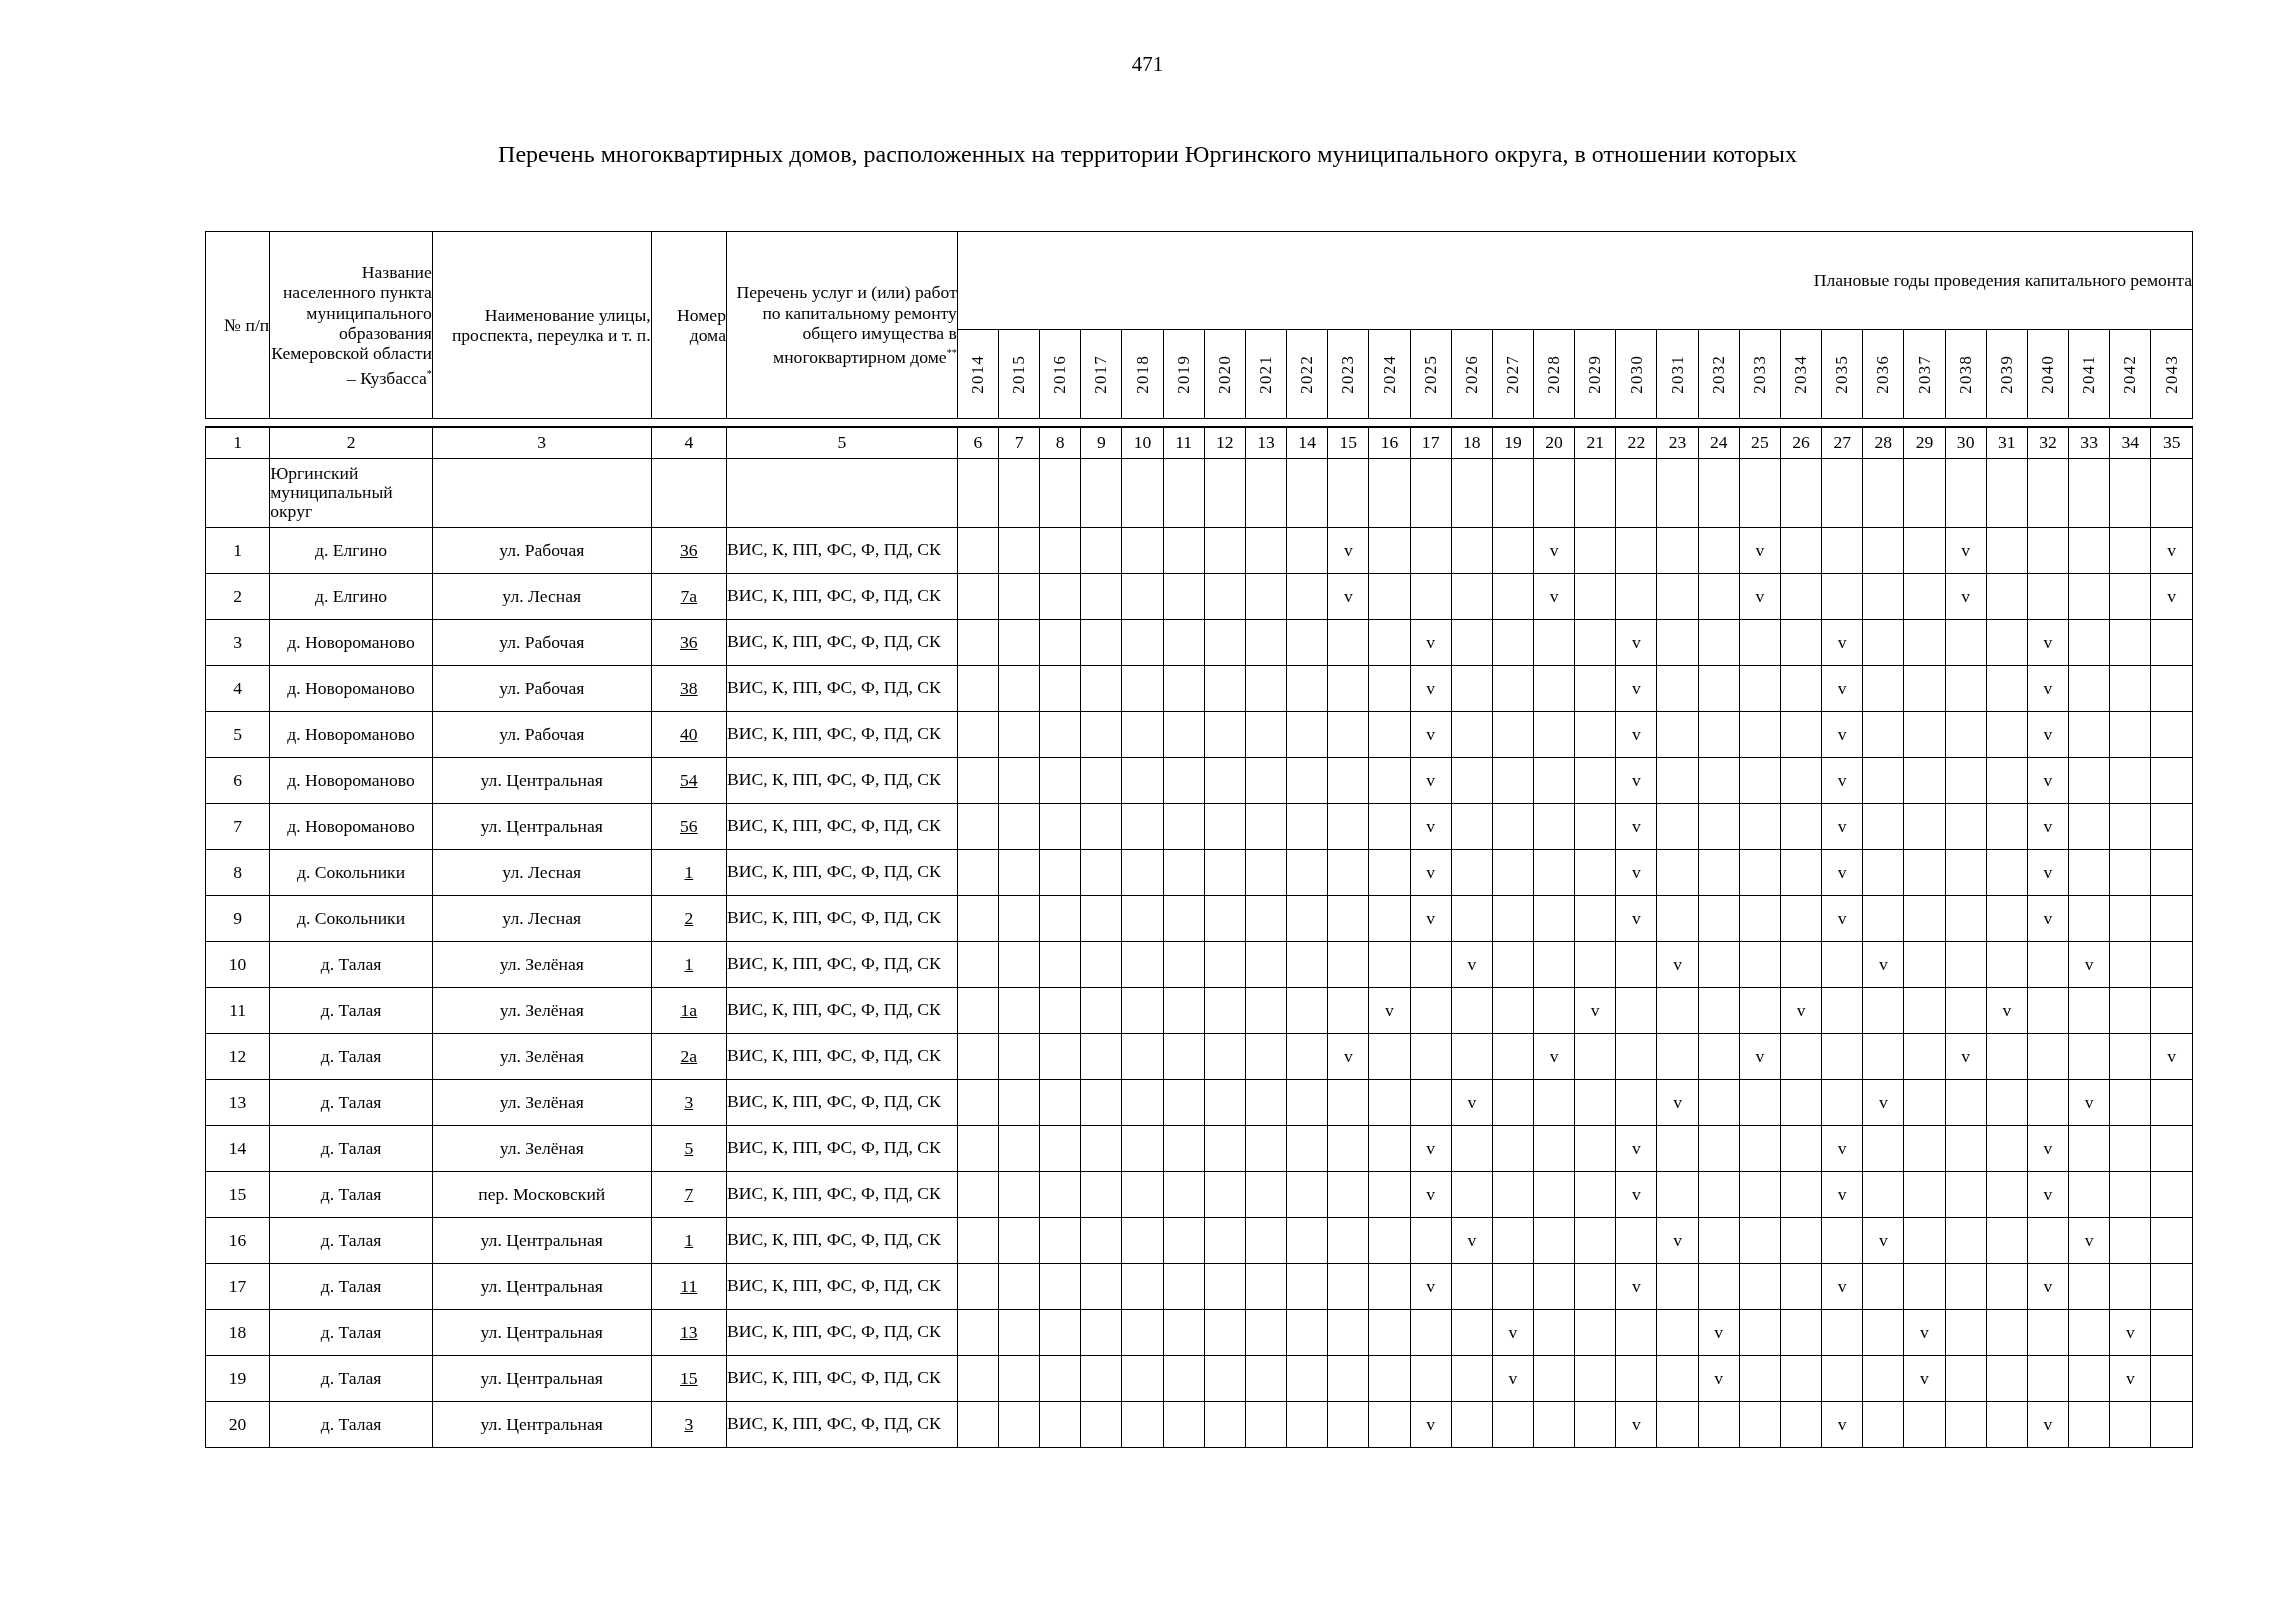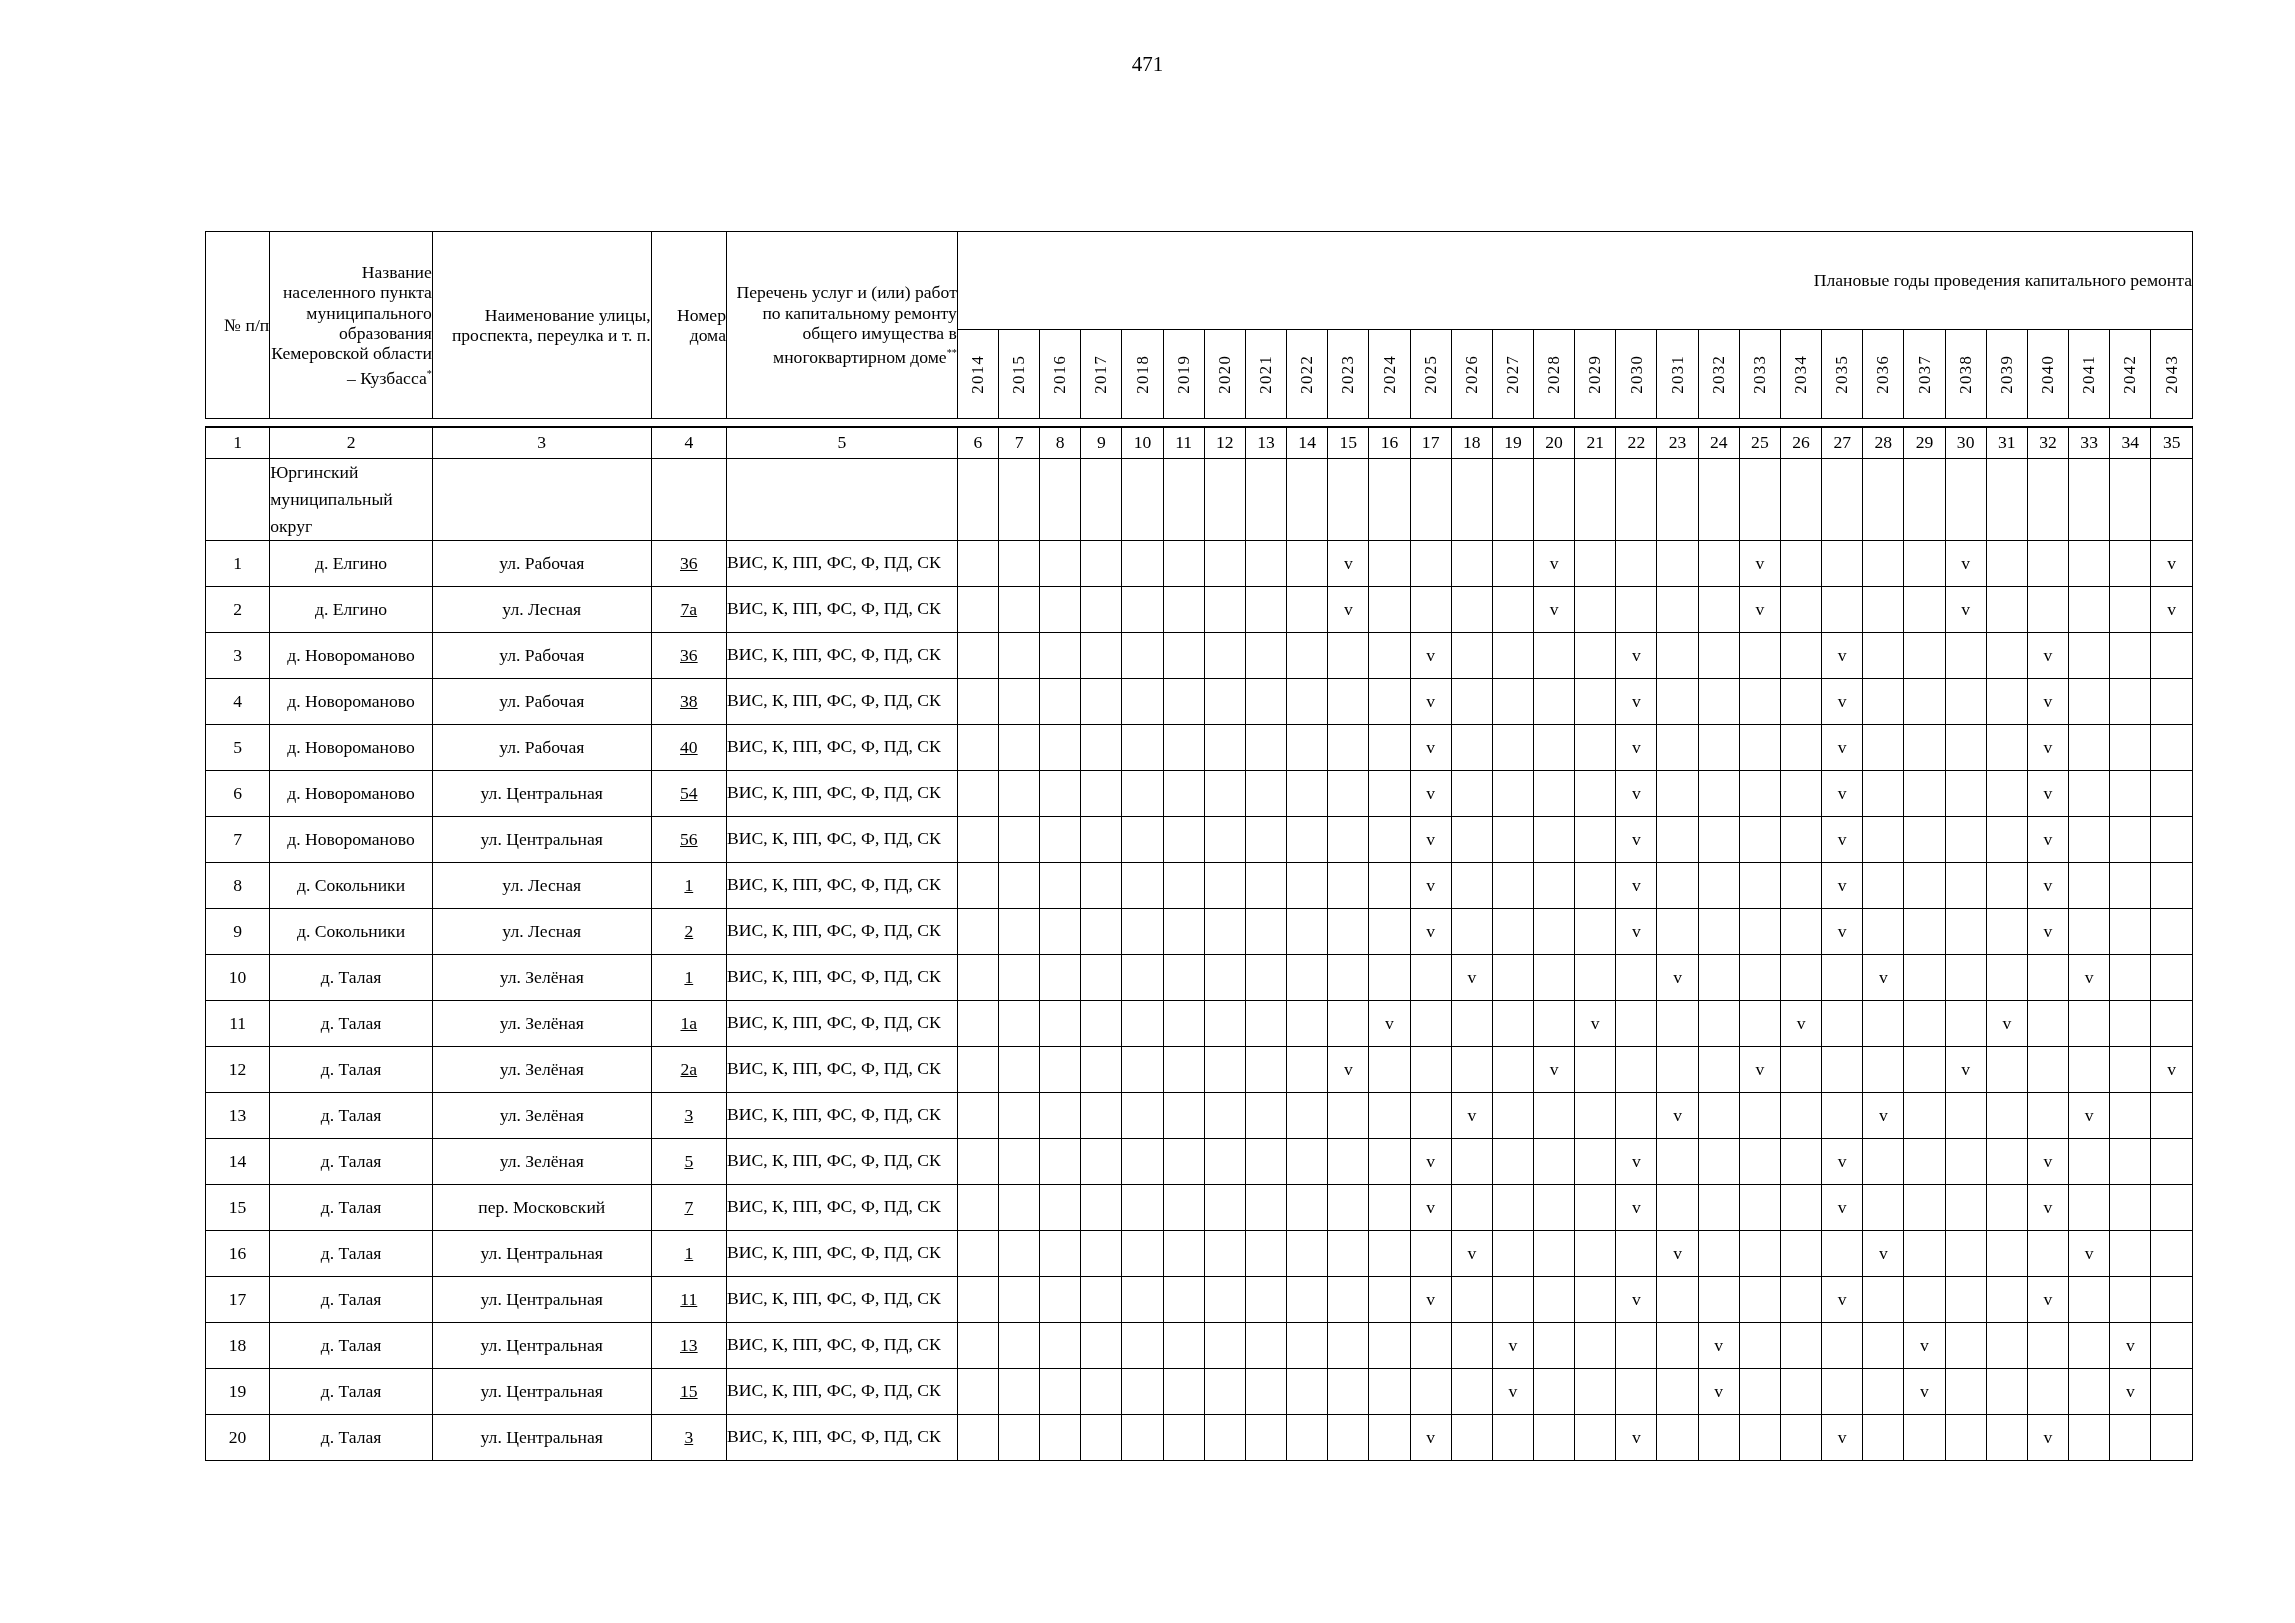--- a/index.html
+++ b/index.html
@@ -38,30 +38,31 @@
     tr.thick-top td { border-top: 2.3px solid #000; }
     tr.colnum td { height: 30px; text-align: center; font-size: 17.6px; }
     tr.gap td { border: none; height: 6.5px; }
     tr.region td { height: 68px; }
     tr.data td { height: 45px; }
     tr.data td, tr.region td { border-top: 1.9px solid #000; }
     td.num { text-align: center; }
     td.left { text-align: center; padding-left: 8.3px; margin-left: 14px; }
     td.house { text-align: center; text-decoration: underline; }
     td.works { text-align: left; padding-left: 9.3px; line-height: 19.4px; font-size: 17.6px; }
-    td.region-name { text-align: left; padding-left: 8.3px; line-height: 27px; vertical-align: top; padding-top: 1.9px; }
+    td.region-name { text-align: left; padding-left: 8.3px; line-height: 19px; vertical-align: top; padding-top: 1.9px; }
     td.mark { text-align: center; font-size: 17.6px; }
     sup { font-size: 10.2px; }
   </style>
 </head>
 <body>
 
 <div class="page-number">471</div>
 
 <div class="doc-title">
+  <div>Перечень многоквартирных домов, расположенных на территории Юргинского муниципального округа, в отношении которых</div>
 </div>
 
 <table class="main">
   <colgroup id="cols">
     <col style="width:64px">
     <col style="width:162px">
     <col style="width:218px">
     <col style="width:75px">
     <col style="width:230px">
   <col style="width: 41px;">

